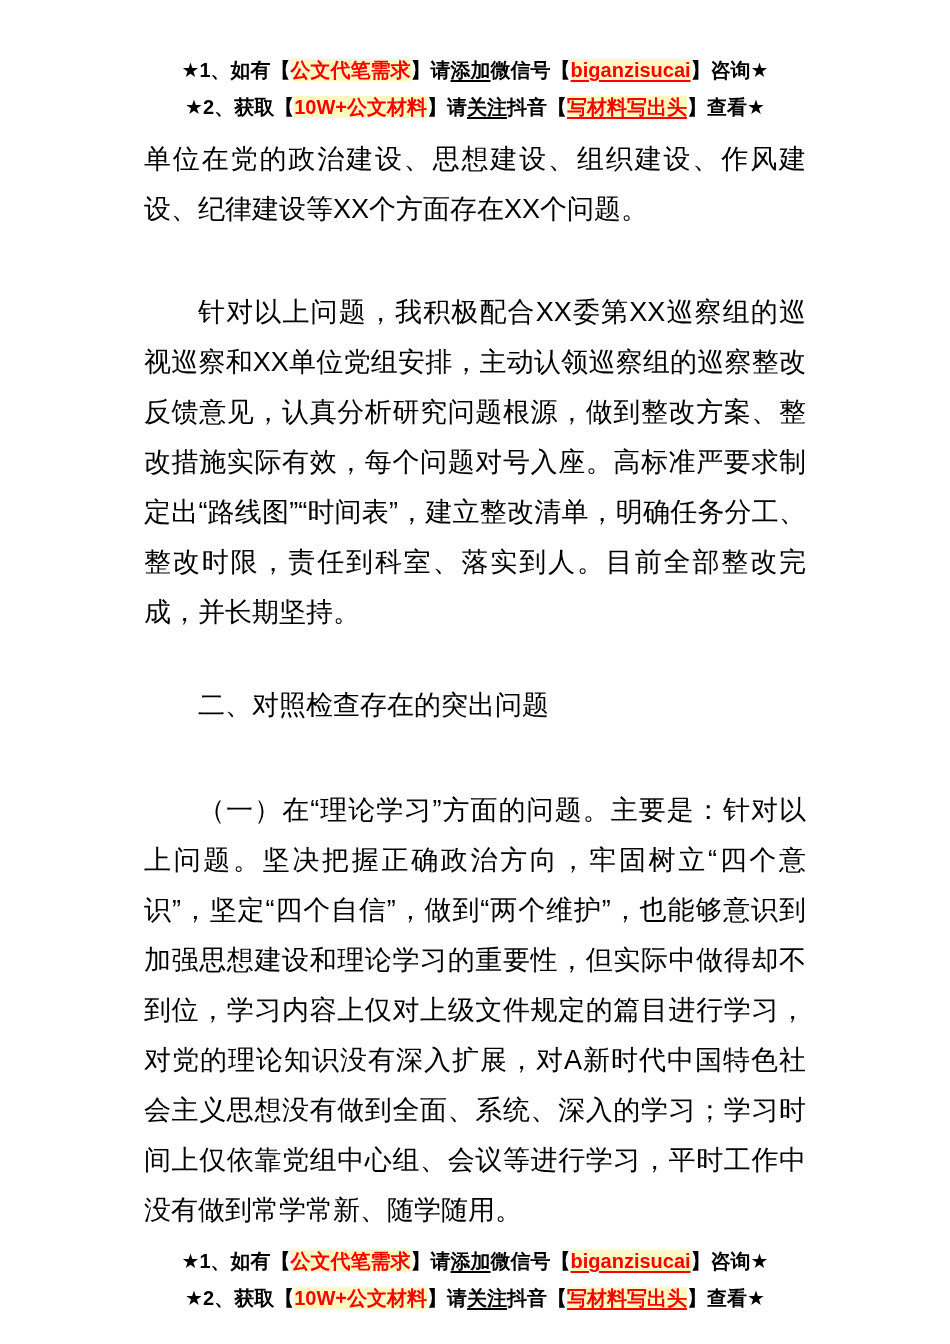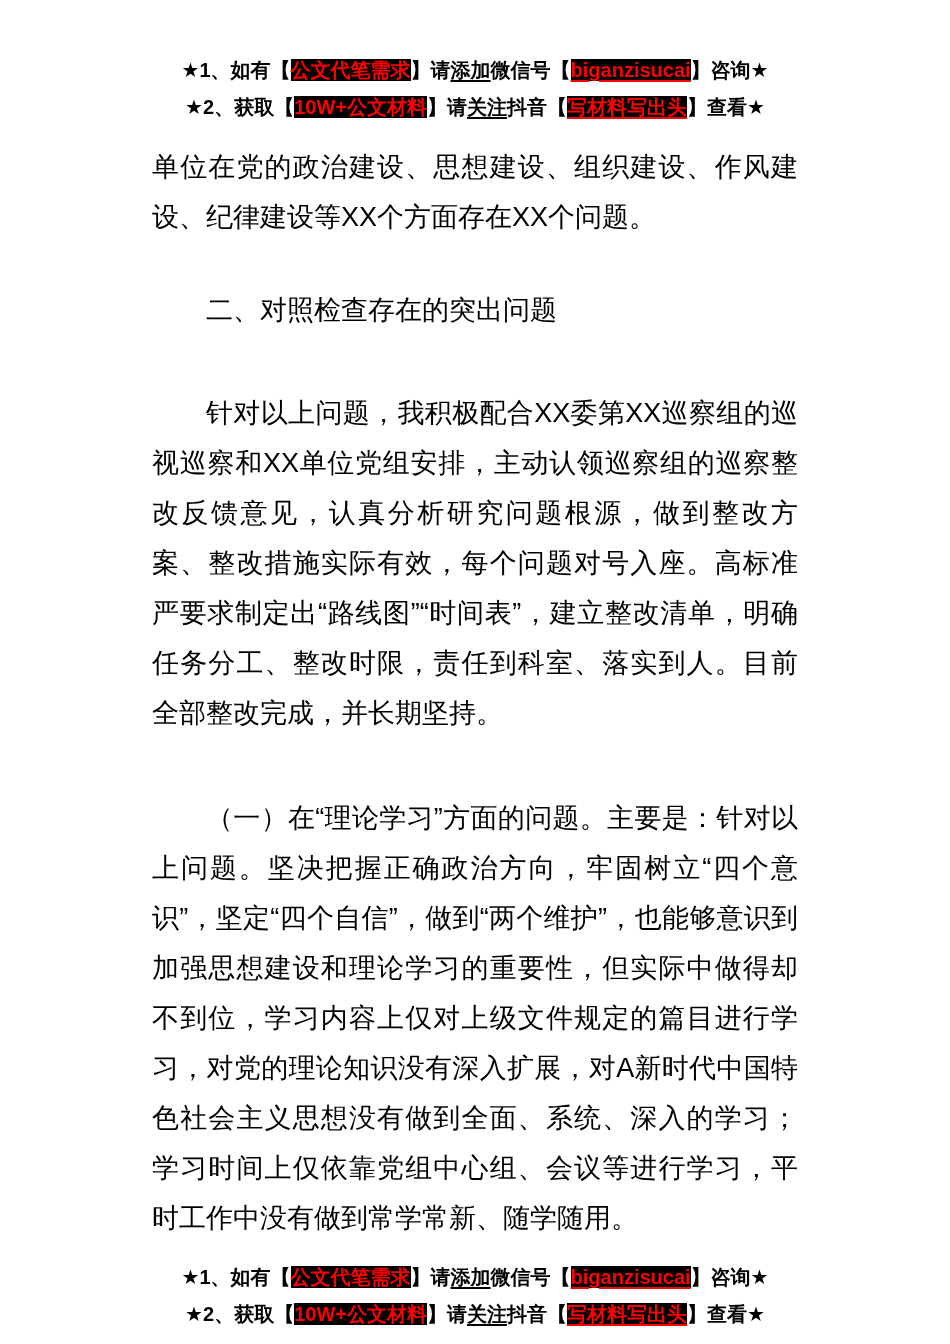--- a/index.html
+++ b/index.html
@@ -21,35 +21,35 @@
   .promo-line {
     margin: 0;
     font-size: 20px;
     line-height: 37px;
     font-weight: 700;
     color: #000000;
     white-space: nowrap;
   }
   .promo-line .hl {
     color: #ff0000;
-    background: #000000;
+    background: #fef9c3;
   }
   .promo-line .ul {
     text-decoration: underline;
     text-underline-offset: 3px;
   }
   
   .body-text {
     margin-top: 5px;
     font-size: 27px;
     line-height: 50px;
     text-align: justify;
     text-justify: inter-ideograph;
   }
-  .para { margin: 16px; }
+  .para { margin: 8px; }
   .para.indent { text-indent: 2em; }
   .para.sp-large { margin-top: 53px; }
   .para.sp-heading { margin-top: 43px; }
   .para.sp-body { margin-top: 55px; }
   .promo.footer { margin-top: 0px; }
 </style>
 </head>
 <body>
 
 <div class="page">
@@ -58,22 +58,22 @@
     <p class="promo-line">
       <span>★1、如有【</span><span class="hl">公文代笔需求</span><span>】请</span><span class="ul">添加</span><span>微信号【</span><span class="hl ul">biganzisucai</span><span>】咨询★</span>
     </p>
     <p class="promo-line">
       <span>★2、获取【</span><span class="hl">10W+公文材料</span><span>】请</span><span class="ul">关注</span><span>抖音【</span><span class="hl ul">写材料写出头</span><span>】查看★</span>
     </p>
   </header>
 
   <main class="body-text">
     <p class="para">单位在党的政治建设、思想建设、组织建设、作风建设、纪律建设等XX个方面存在XX个问题。</p>
+    <p class="para indent sp-large">针对以上问题，我积极配合XX委第XX巡察组的巡视巡察和XX单位党组安排，主动认领巡察组的巡察整改反馈意见，认真分析研究问题根源，做到整改方案、整改措施实际有效，每个问题对号入座。高标准严要求制定出“路线图”“时间表”，建立整改清单，明确任务分工、整改时限，责任到科室、落实到人。目前全部整改完成，并长期坚持。</p>
     <p class="para indent sp-heading">二、对照检查存在的突出问题</p>
-    <p class="para indent sp-large">针对以上问题，我积极配合XX委第XX巡察组的巡视巡察和XX单位党组安排，主动认领巡察组的巡察整改反馈意见，认真分析研究问题根源，做到整改方案、整改措施实际有效，每个问题对号入座。高标准严要求制定出“路线图”“时间表”，建立整改清单，明确任务分工、整改时限，责任到科室、落实到人。目前全部整改完成，并长期坚持。</p>
     <p class="para indent sp-body">（一）在“理论学习”方面的问题。主要是：针对以上问题。坚决把握正确政治方向，牢固树立“四个意识”，坚定“四个自信”，做到“两个维护”，也能够意识到加强思想建设和理论学习的重要性，但实际中做得却不到位，学习内容上仅对上级文件规定的篇目进行学习，对党的理论知识没有深入扩展，对A新时代中国特色社会主义思想没有做到全面、系统、深入的学习；学习时间上仅依靠党组中心组、会议等进行学习，平时工作中没有做到常学常新、随学随用。</p>
   </main>
 
   <footer class="promo footer">
     <p class="promo-line">
       <span>★1、如有【</span><span class="hl">公文代笔需求</span><span>】请</span><span class="ul">添加</span><span>微信号【</span><span class="hl ul">biganzisucai</span><span>】咨询★</span>
     </p>
     <p class="promo-line">
       <span>★2、获取【</span><span class="hl">10W+公文材料</span><span>】请</span><span class="ul">关注</span><span>抖音【</span><span class="hl ul">写材料写出头</span><span>】查看★</span>
     </p>

